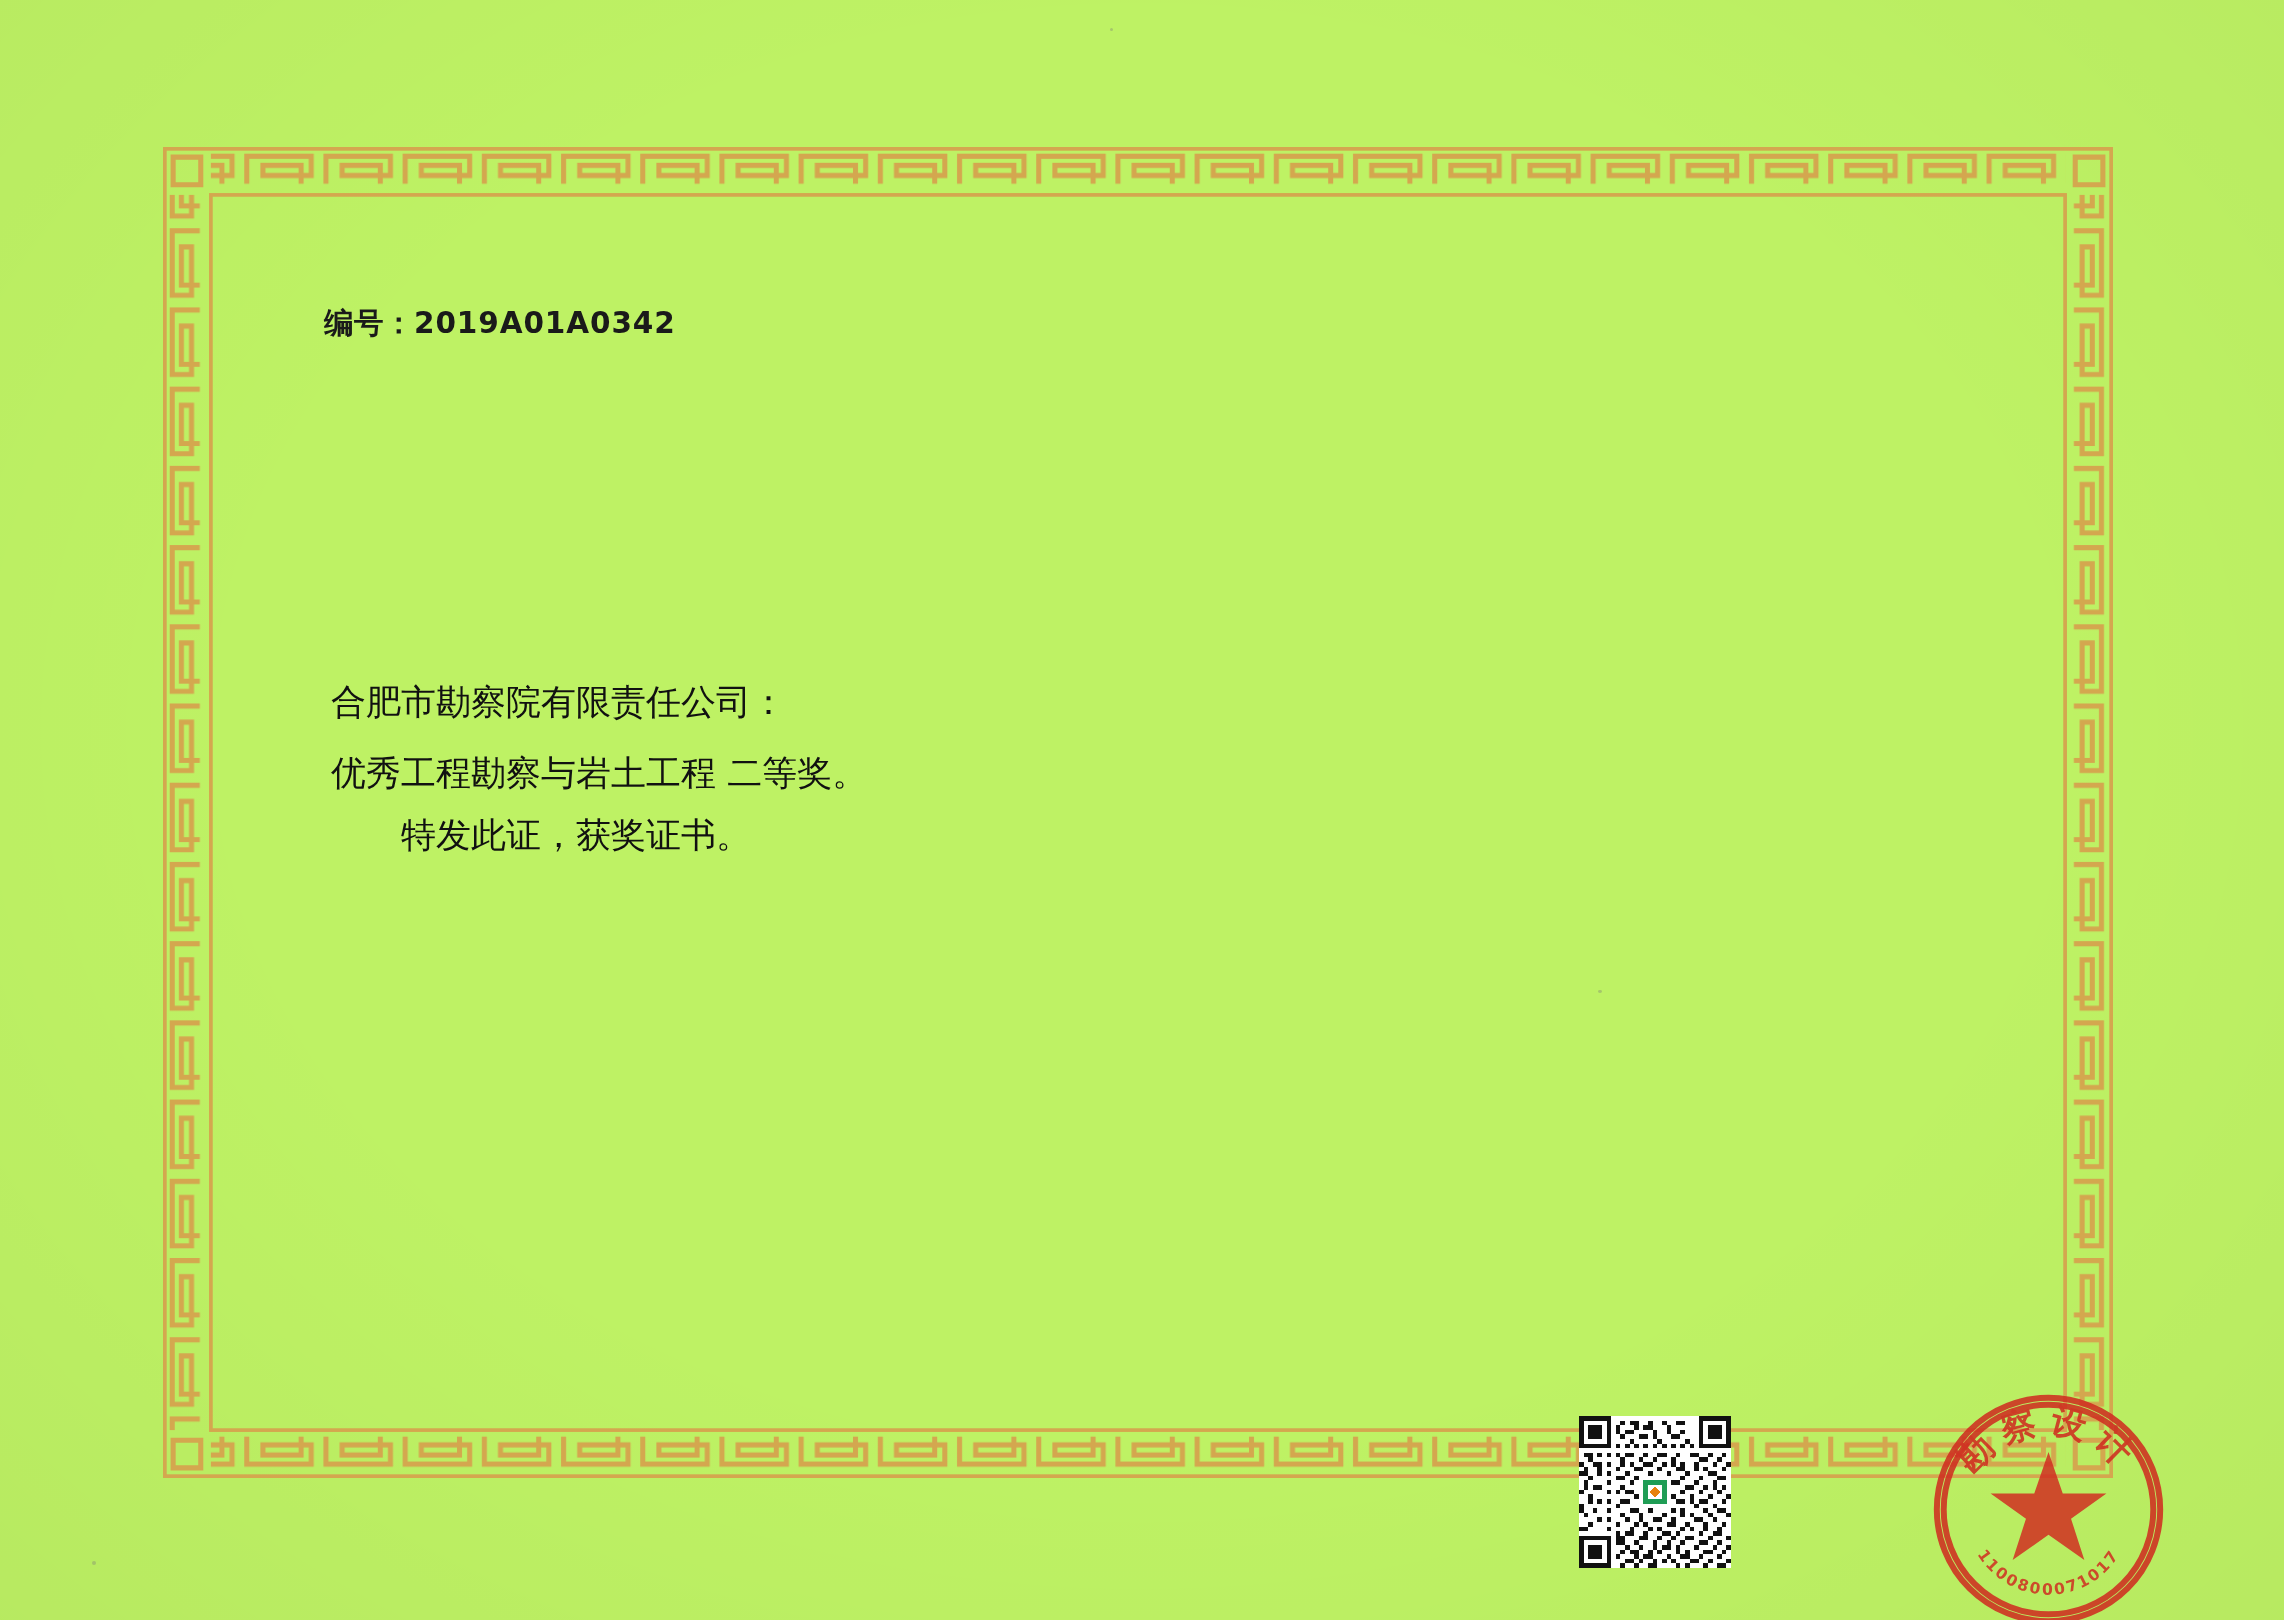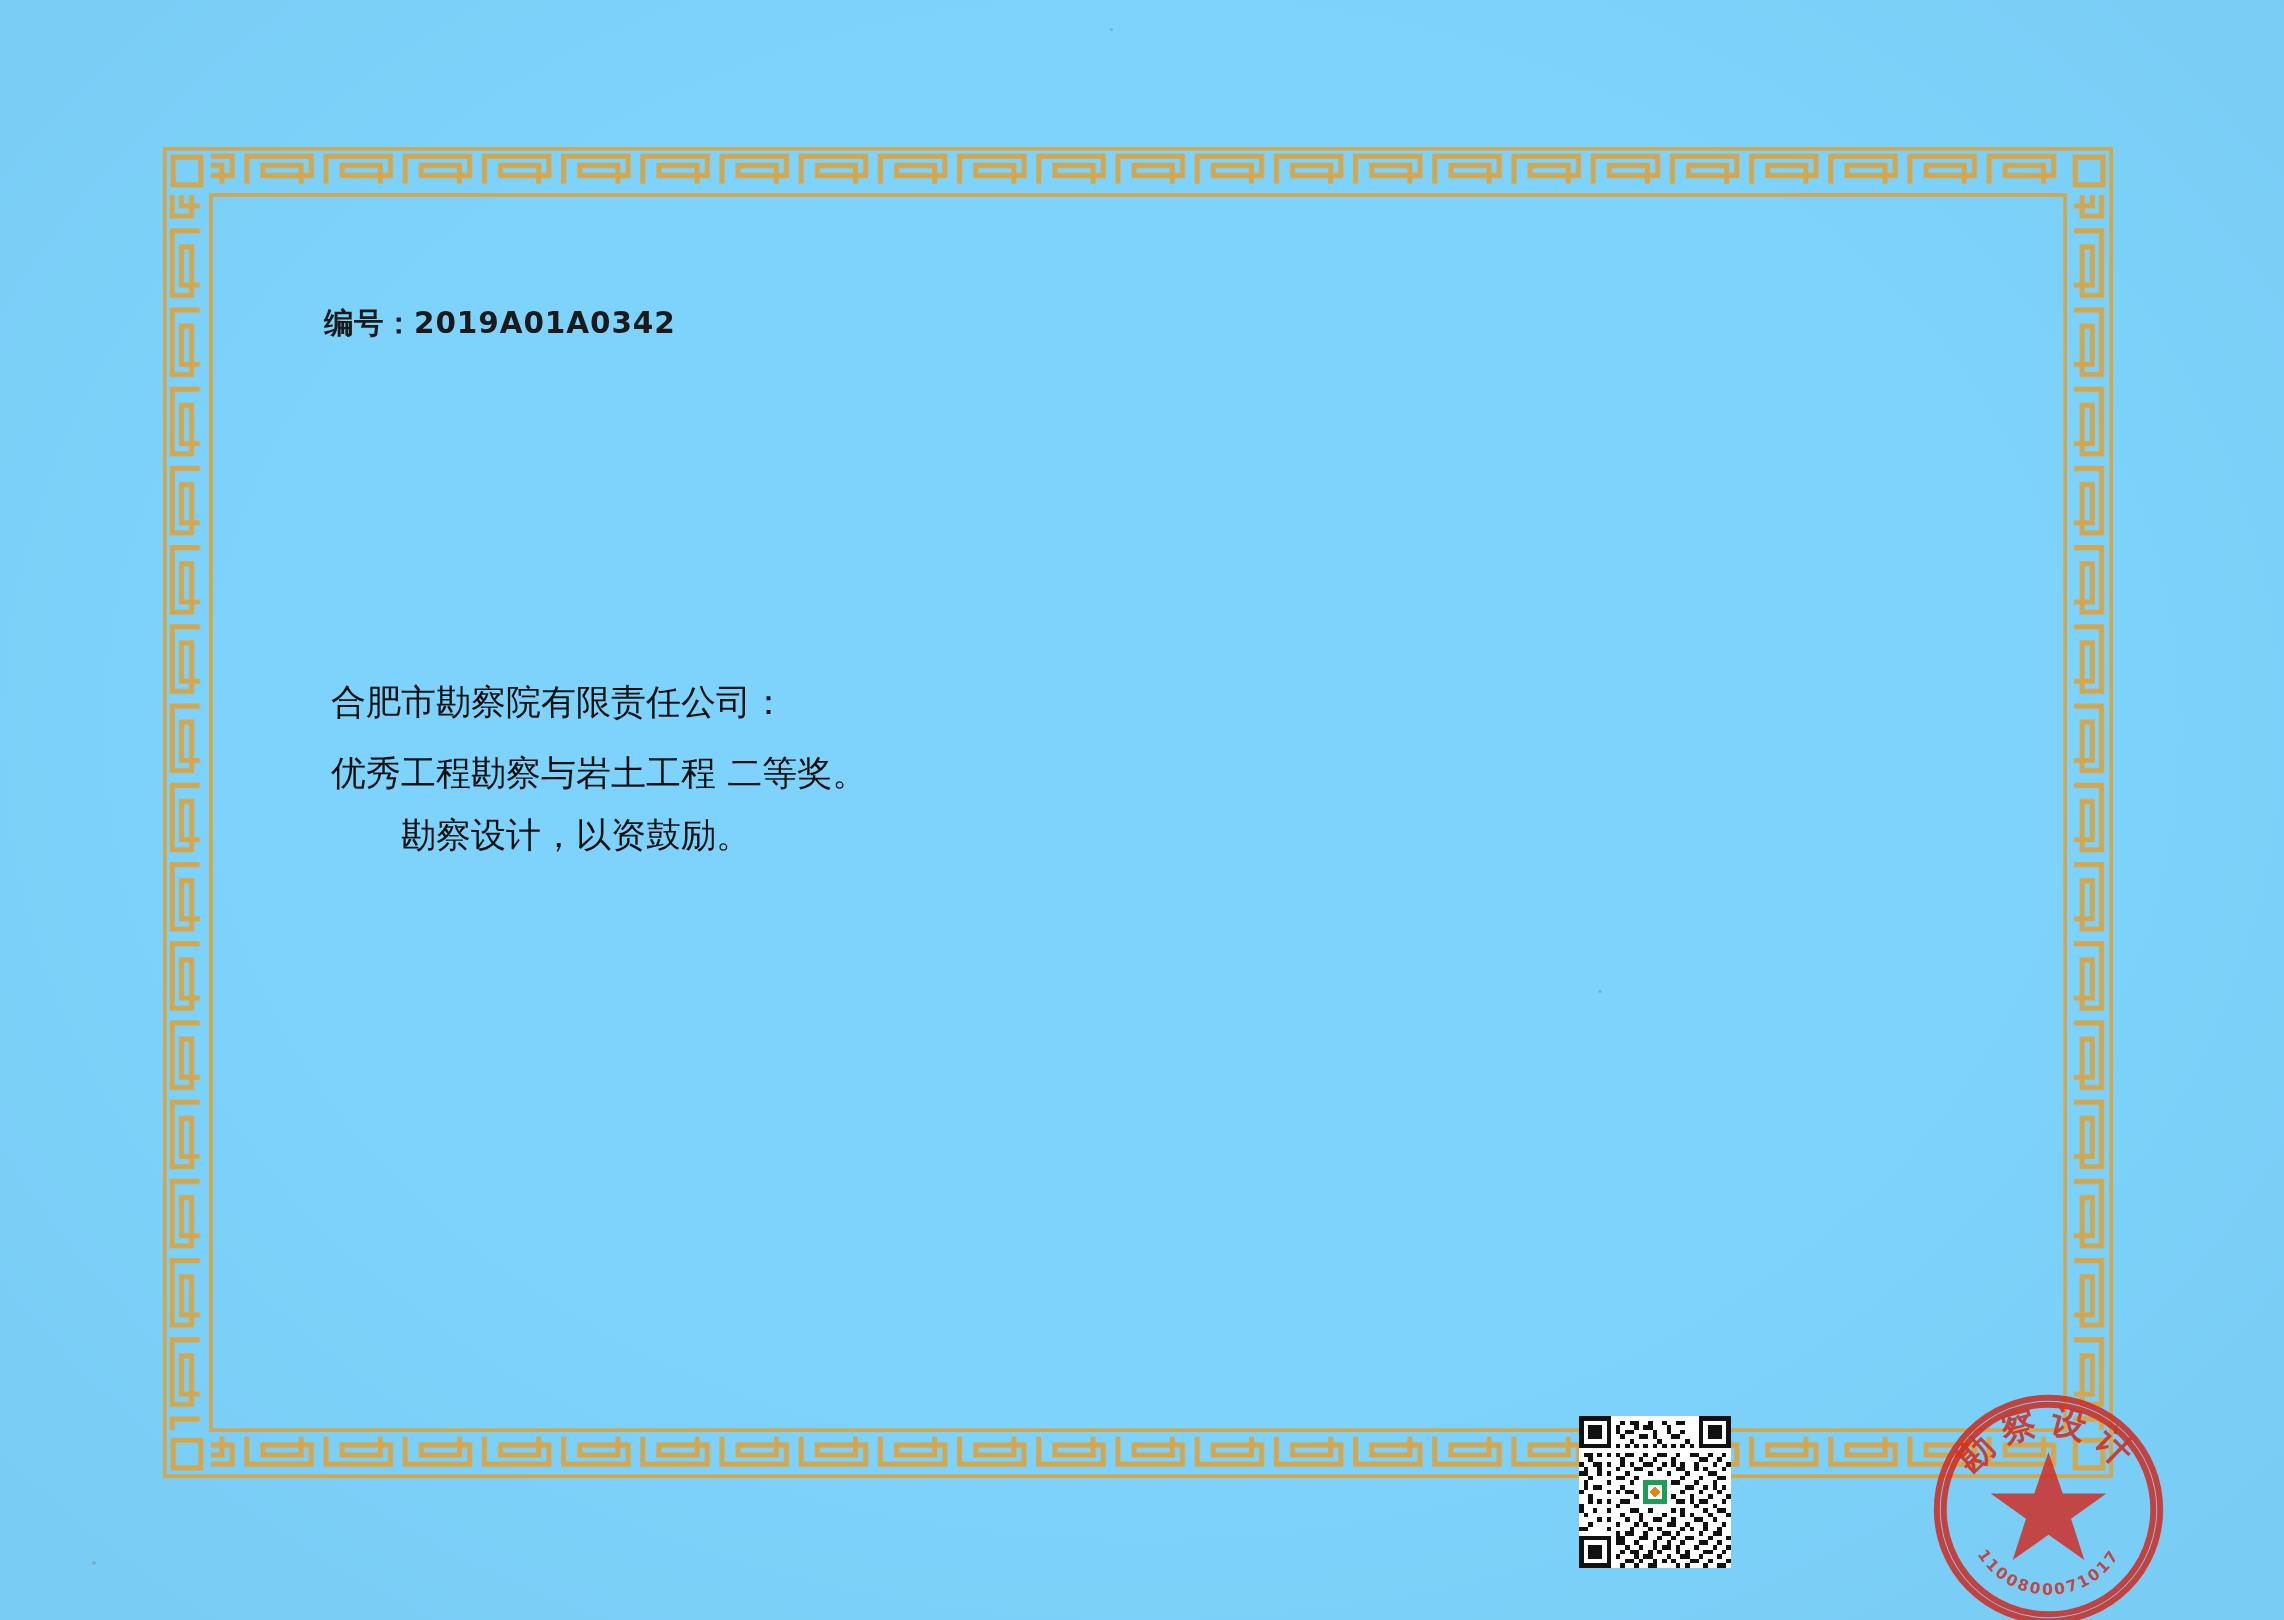--- a/index.html
+++ b/index.html
@@ -12,21 +12,21 @@
     height: 1621px;
     font-family: "Liberation Sans", sans-serif;
     position: relative;
     overflow: hidden;
   }
 
   
   #page {
     position: absolute;
     inset: 0;
-    background: #7dd3fc;
+    background: #bef264;
   }
   
   #page::before {
     content: "";
     position: absolute;
     inset: 0;
     background:
       radial-gradient(ellipse at 50% 45%, rgba(255,255,255,0) 55%, rgba(0,0,0,0.035) 100%);
     pointer-events: none;
   }
@@ -198,21 +198,21 @@
     <div id="content">
 
       <div id="serial">
         <span class="serial-label">编号：</span><span class="serial-value">2019A01A0342</span>
       </div>
 
 
       <div id="body">
         <div class="line salutation">合肥市勘察院有限责任公司：</div>
         <div class="line">优秀工程勘察与岩土工程 二等奖。</div>
-        <div class="line indent">勘察设计，以资鼓励。</div>
+        <div class="line indent">特发此证，获奖证书。</div>
       </div>
 
       <div id="qr">
         <svg width="152" height="152" viewBox="0 0 33 33" shape-rendering="crispEdges">
           <rect width="33" height="33" fill="#ffffff"></rect>
           <g fill="#111111">
 
             <rect x="0" y="0" width="7" height="1"></rect>
               <rect x="0" y="6" width="7" height="1"></rect>
             <rect x="0" y="0" width="1" height="7"></rect>

